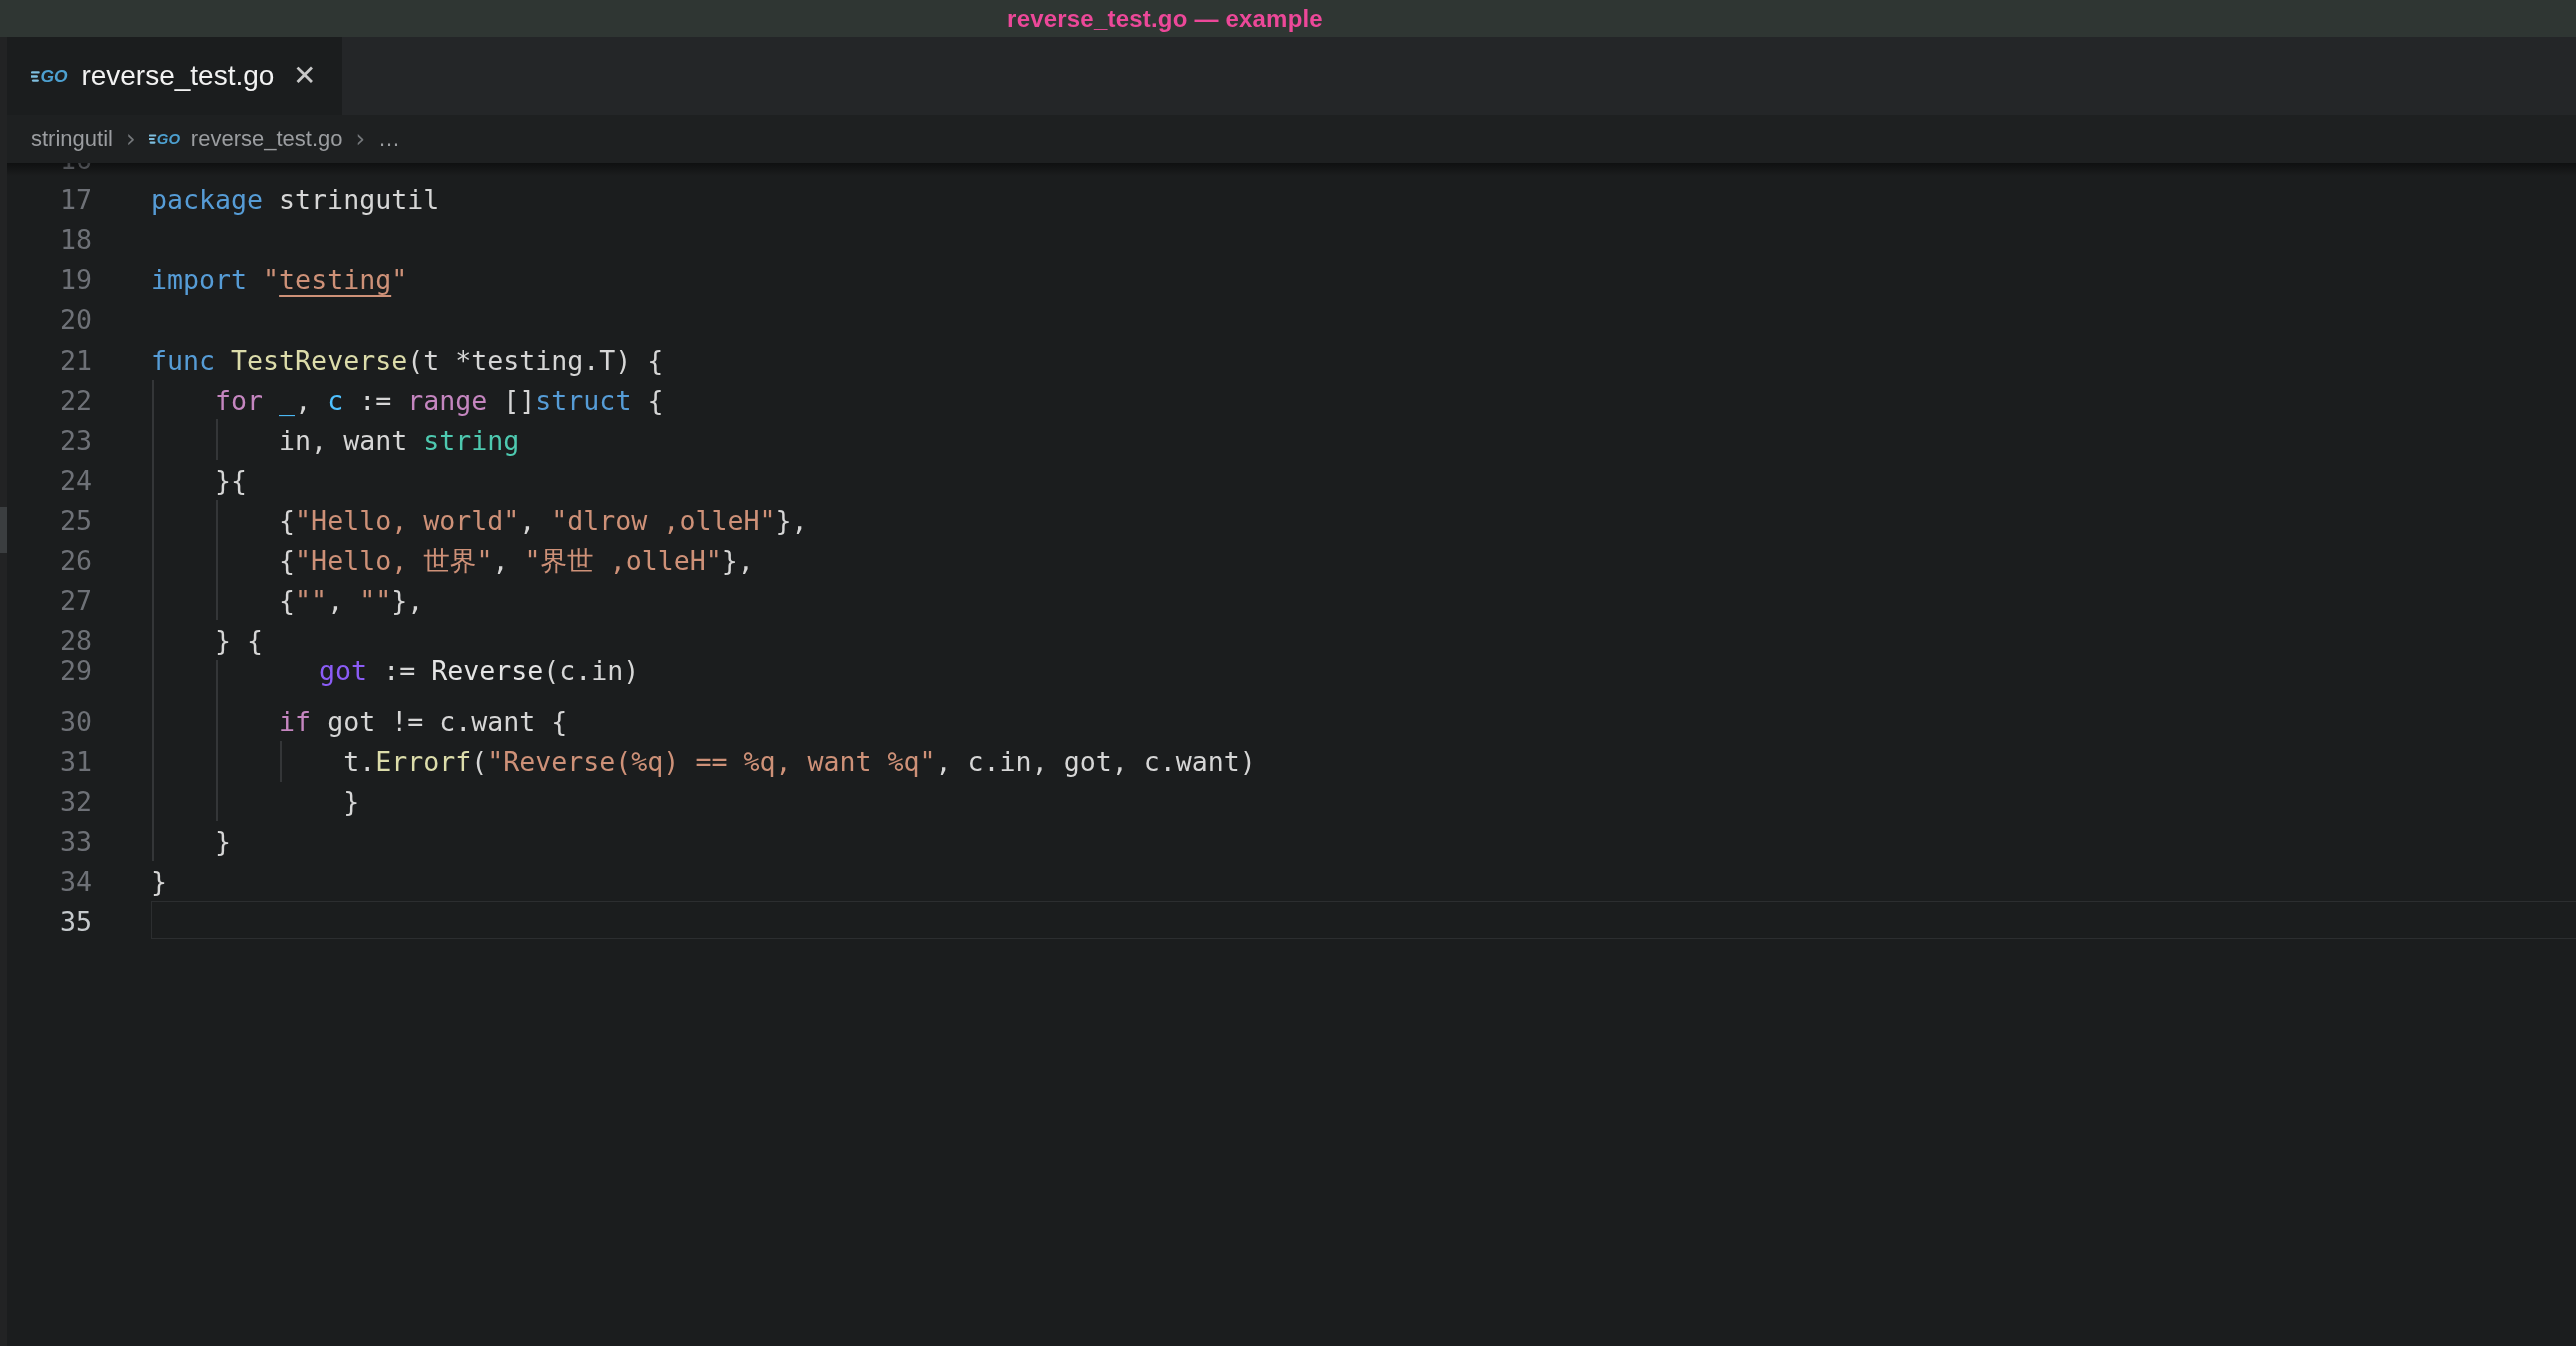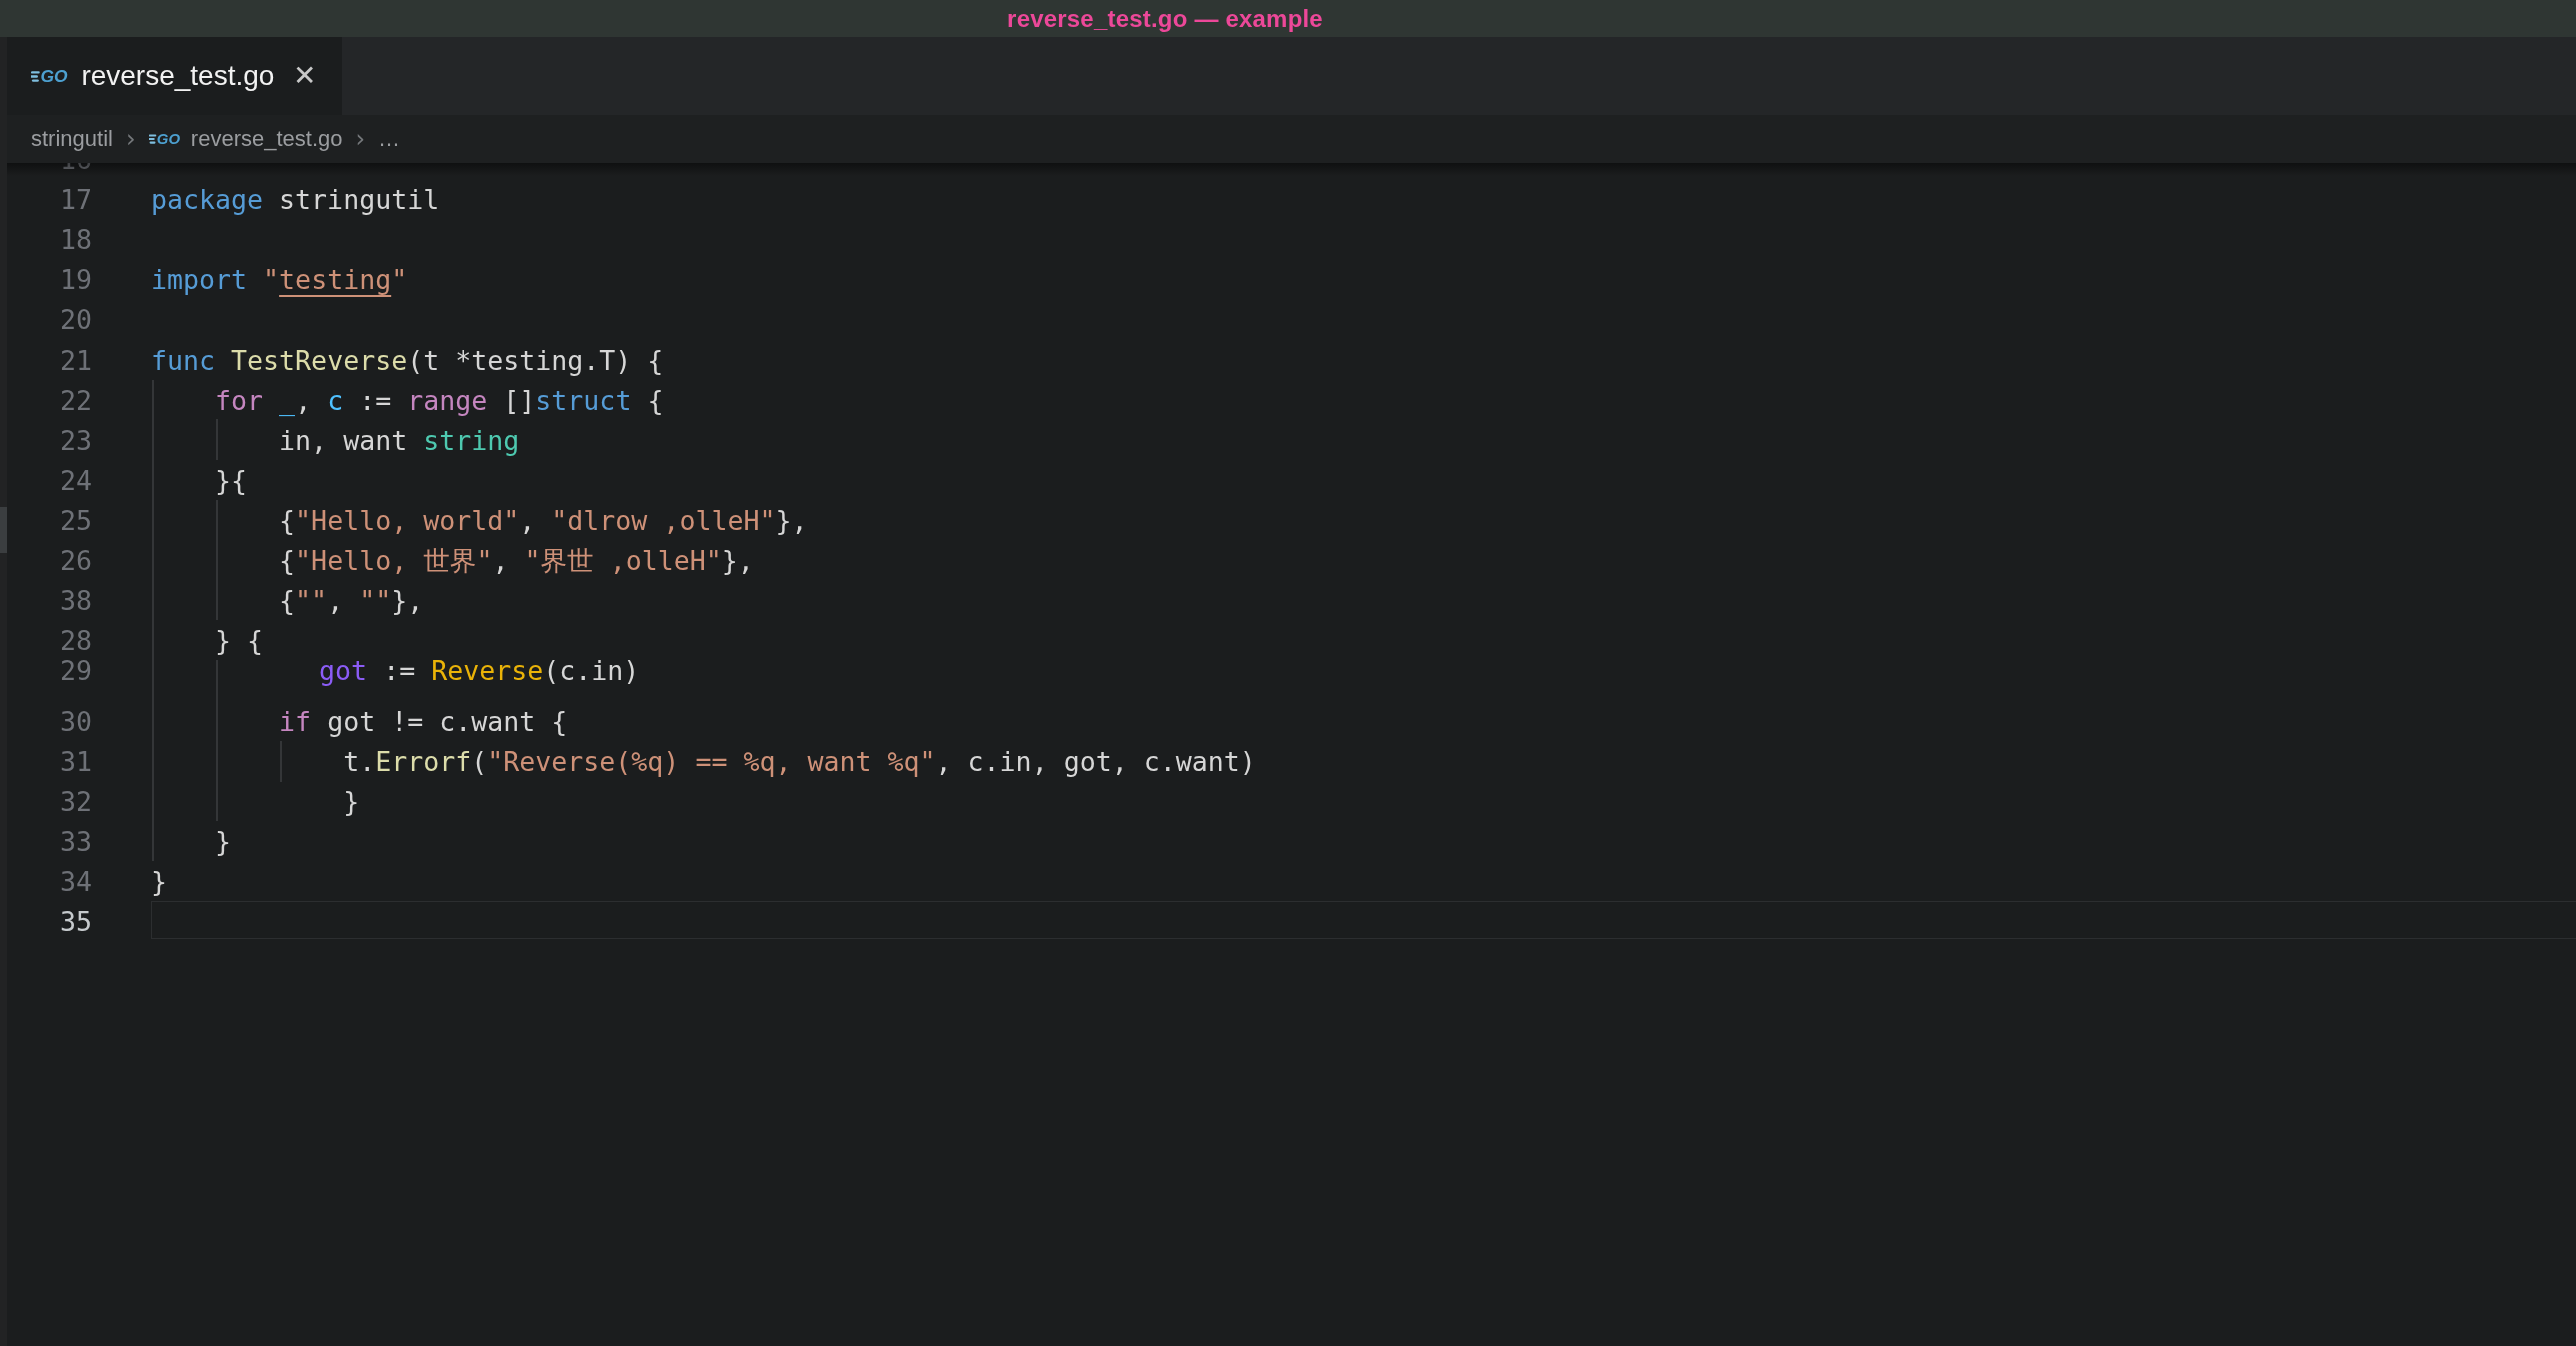--- a/index.html
+++ b/index.html
@@ -145,30 +145,30 @@
     </div>
     <div class="code-line" style="top: 463px;">
       <div class="gutter">25</div>
       <div class="src"><span style="color: rgb(214, 214, 214);">        {</span><span style="color: rgb(206, 145, 120);">"Hello, world"</span><span style="color: rgb(214, 214, 214);">, </span><span style="color: rgb(206, 145, 120);">"dlrow ,olleH"</span><span style="color: rgb(214, 214, 214);">},</span></div>
     </div>
     <div class="code-line" style="top: 503px;">
       <div class="gutter">26</div>
       <div class="src"><span style="color: rgb(214, 214, 214);">        {</span><span style="color: rgb(206, 145, 120);">"Hello, 世界"</span><span style="color: rgb(214, 214, 214);">, </span><span style="color: rgb(206, 145, 120);">"界世 ,olleH"</span><span style="color: rgb(214, 214, 214);">},</span></div>
     </div>
     <div class="code-line" style="top: 543px;">
-      <div class="gutter">38</div>
+      <div class="gutter">27</div>
       <div class="src"><span style="color: rgb(214, 214, 214);">        {</span><span style="color: rgb(206, 145, 120);">""</span><span style="color: rgb(214, 214, 214);">, </span><span style="color: rgb(206, 145, 120);">""</span><span style="color: rgb(214, 214, 214);">},</span></div>
     </div>
     <div class="code-line" style="top: 583px;">
       <div class="gutter">28</div>
       <div class="src"><span style="color: rgb(214, 214, 214);">    } {</span></div>
     </div>
     <div class="code-line" style="top: 613px;">
       <div class="gutter">29</div>
-      <div class="src"><span style="color: rgb(214, 214, 214);">        </span><span style="color: #8b5cf6; margin-left: 40px;">got</span><span style="color: rgb(214, 214, 214);"> := </span><span style="color: #eab308;">Reverse</span><span style="color: rgb(214, 214, 214);">(c.in)</span></div>
+      <div class="src"><span style="color: rgb(214, 214, 214);">        </span><span style="color: #8b5cf6; margin-left: 40px;">got</span><span style="color: rgb(214, 214, 214);"> := </span><span style="color: #e5e5e5;">Reverse</span><span style="color: rgb(214, 214, 214);">(c.in)</span></div>
     </div>
     <div class="code-line" style="top: 664px;">
       <div class="gutter">30</div>
       <div class="src"><span style="color: rgb(214, 214, 214);">        </span><span style="color: rgb(197, 134, 192);">if</span><span style="color: rgb(214, 214, 214);"> got != c.want {</span></div>
     </div>
     <div class="code-line" style="top: 704px;">
       <div class="gutter">31</div>
       <div class="src"><span style="color: rgb(214, 214, 214);">            t.</span><span style="color: rgb(220, 220, 170);">Errorf</span><span style="color: rgb(214, 214, 214);">(</span><span style="color: rgb(206, 145, 120);">"Reverse(%q) == %q, want %q"</span><span style="color: rgb(214, 214, 214);">, c.in, got, c.want)</span></div>
     </div>
     <div class="code-line" style="top: 744px;">

